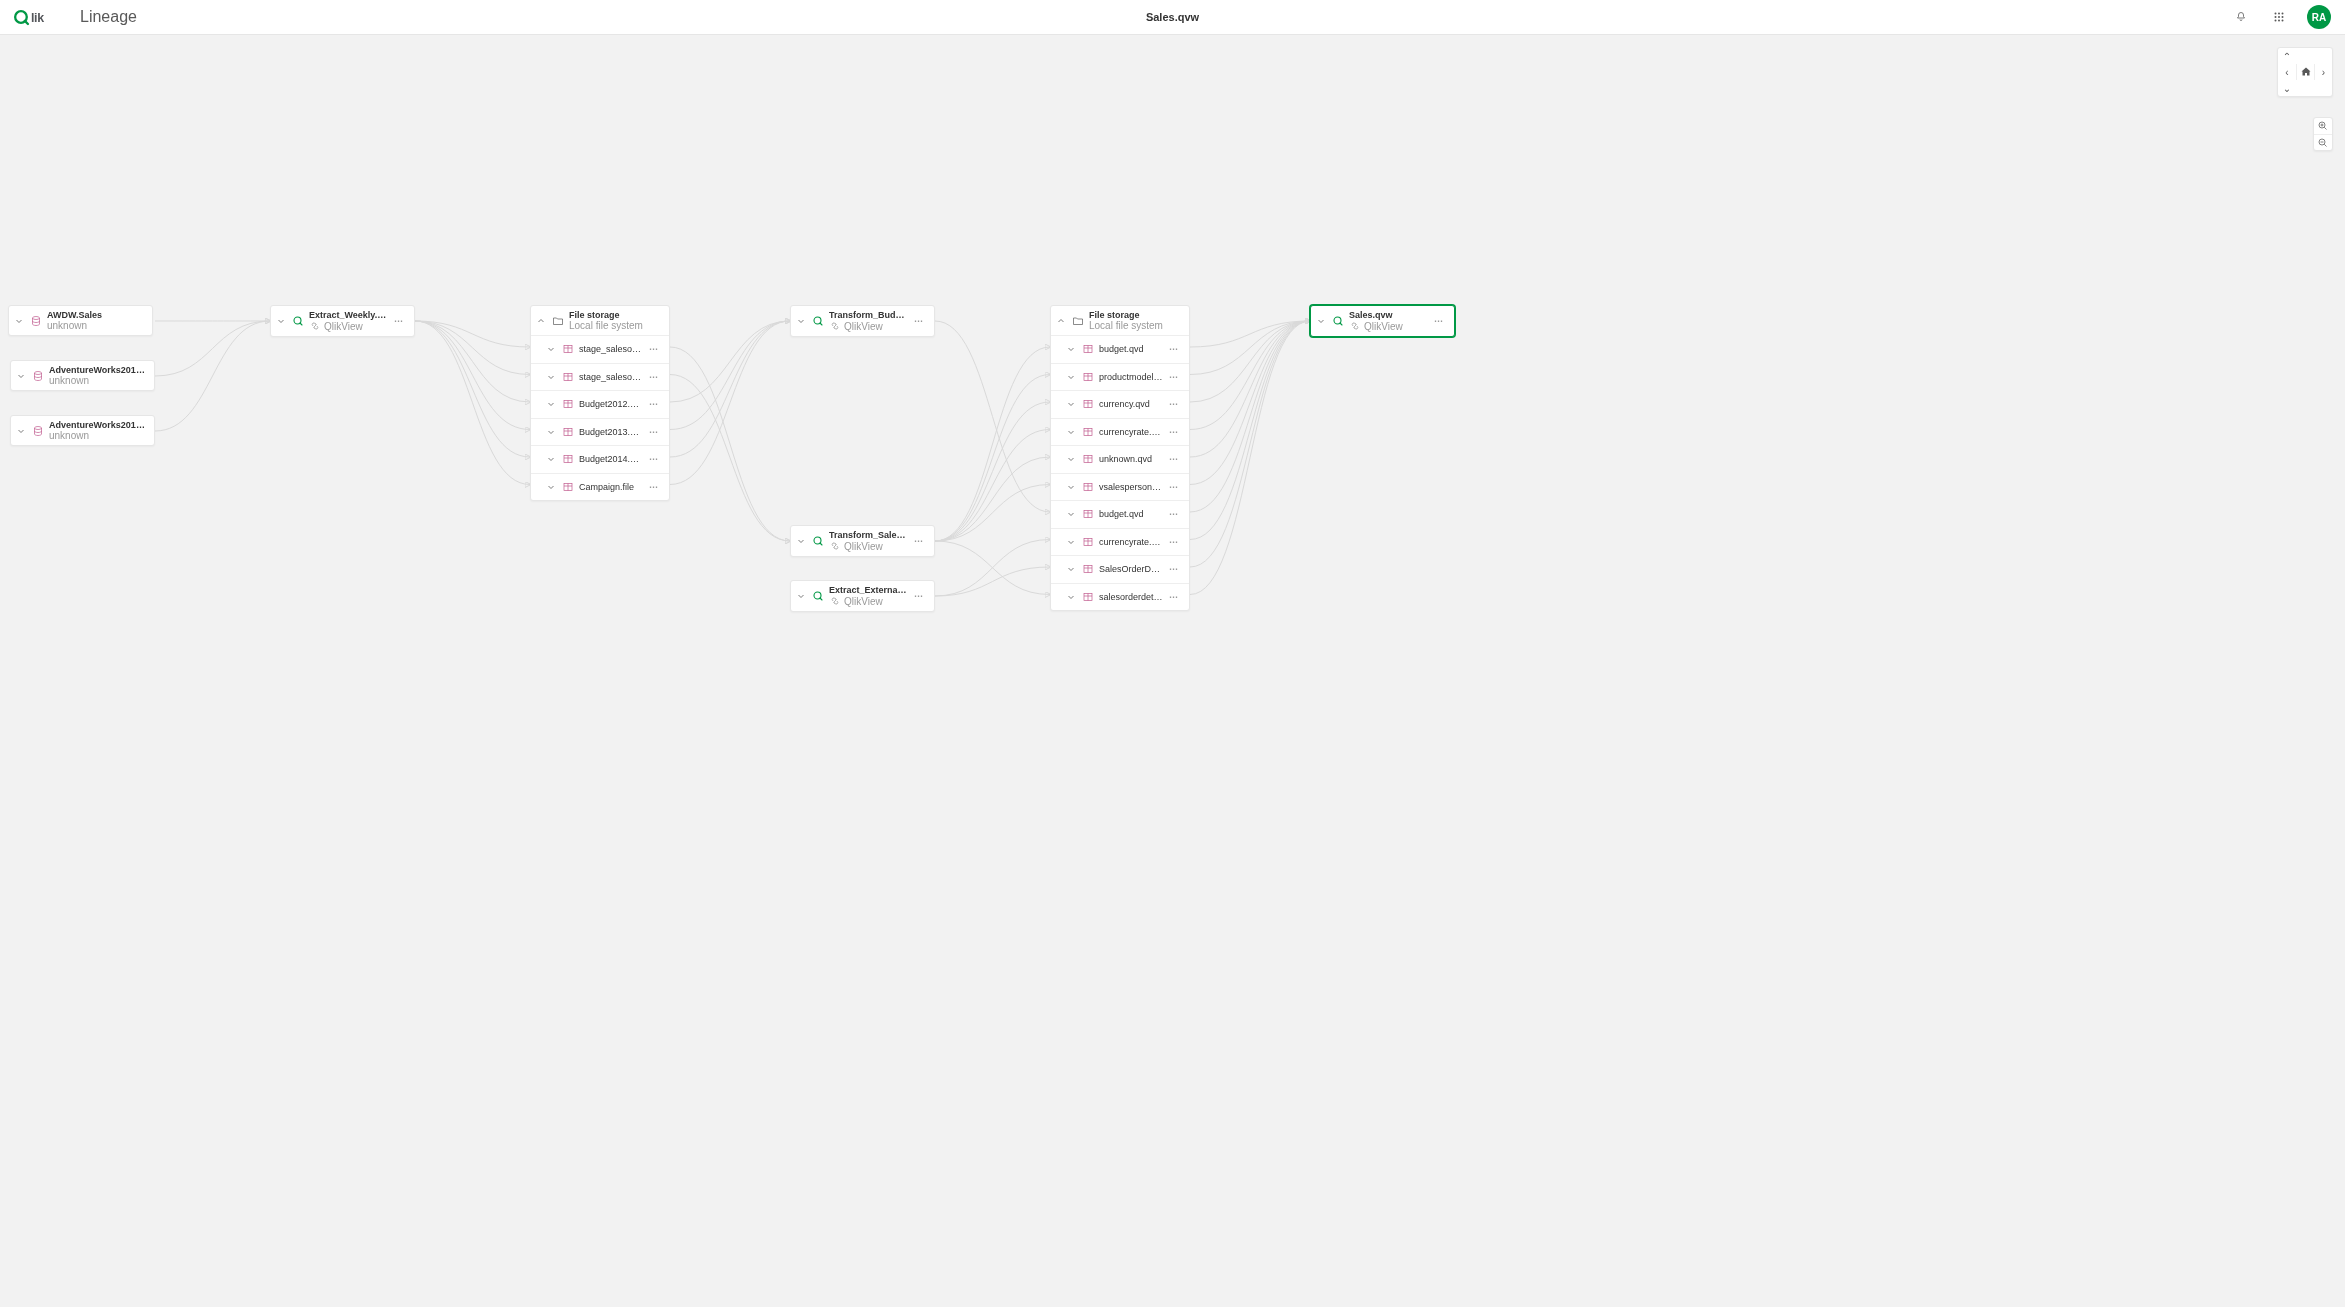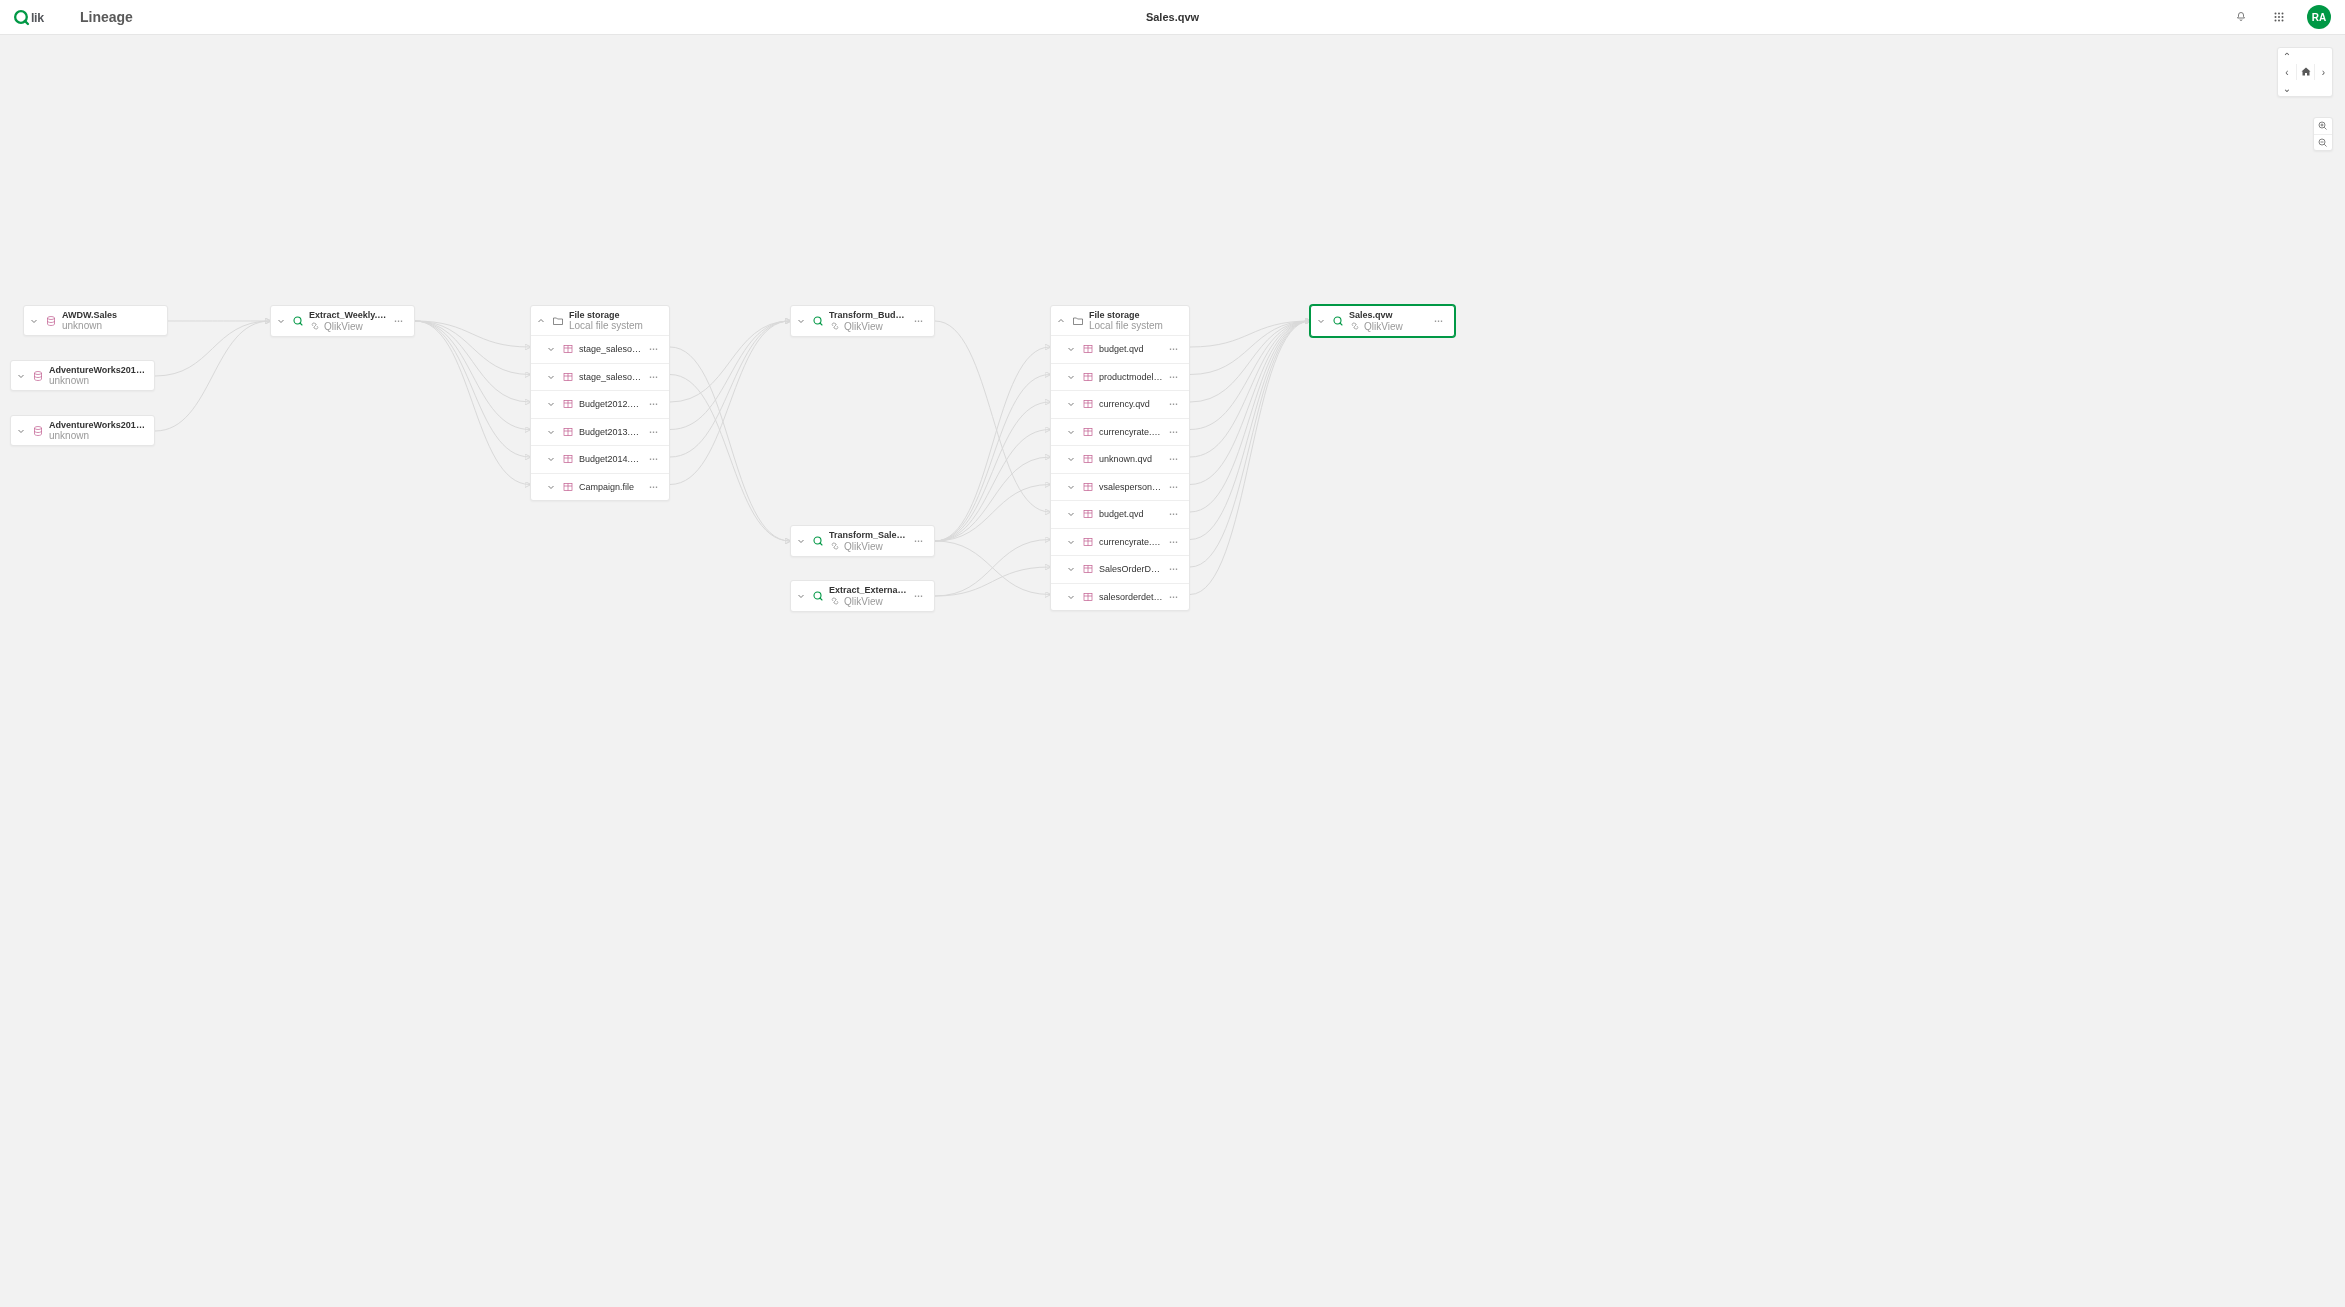--- a/index.html
+++ b/index.html
@@ -20,21 +20,21 @@
     align-items: center;
     padding: 0 14px;
     position: relative;
     z-index: 10;
   }
   .qlik-logo {
     font-weight: 700; font-size: 18px; letter-spacing: -0.5px;
     color: #1d4ed8; display: flex; align-items: center; margin-right: 18px;
   }
   .qlik-logo svg { height: 18px; }
-  .page-name { font-size: 14px; color: #595959; font-weight: bold; }
+  .page-name { font-size: 16px; color: #595959; }
   .doc-title {
     position: absolute; left: 50%; transform: translateX(-50%);
     font-size: 11px; font-weight: 600; color: #333;
   }
   .header-right { margin-left: auto; display: flex; align-items: center; gap: 18px; }
   .hdr-btn { width: 20px; height: 20px; display:flex; align-items:center; justify-content:center; cursor:pointer; }
   .avatar {
     width: 24px; height: 24px; border-radius: 50%; background:#009845;
     color:#fff; font-size:10px; font-weight:700; display:flex; align-items:center; justify-content:center;
   }
@@ -183,21 +183,21 @@
         <path d="M 1190 422 C 1250 422, 1250 286, 1310 286" marker-end="url(#arr)"></path>
         <path d="M 1190 449.5 C 1250 449.5, 1250 286, 1310 286" marker-end="url(#arr)"></path>
         <path d="M 1190 477 C 1250 477, 1250 286, 1310 286" marker-end="url(#arr)"></path>
         <path d="M 1190 504.5 C 1250 504.5, 1250 286, 1310 286" marker-end="url(#arr)"></path>
         <path d="M 1190 532 C 1250 532, 1250 286, 1310 286" marker-end="url(#arr)"></path>
         <path d="M 1190 559.5 C 1250 559.5, 1250 286, 1310 286" marker-end="url(#arr)"></path>
       </g>
   </svg>
 
   <div id="nodes">
-      <div class="node" style="left: 23px; top: 270px; width: 145px;">
+      <div class="node" style="left: 8px; top: 270px; width: 145px;">
         <div class="node-head">
           <span class="chev">
             <svg viewBox="0 0 24 24" class="ic">
               <path d="M7 10l5 5 5-5" fill="none" stroke="#595959" stroke-width="1.6"></path>
             </svg>
           </span>
           <span class="nicon">
             <svg viewBox="0 0 24 24" class="ic">
               <ellipse cx="12" cy="6" rx="7" ry="3" fill="none" stroke="#c05a8e" stroke-width="1.4"></ellipse>
               <path d="M5 6v12c0 1.7 3.1 3 7 3s7-1.3 7-3V6" fill="none" stroke="#c05a8e" stroke-width="1.4"></path>

